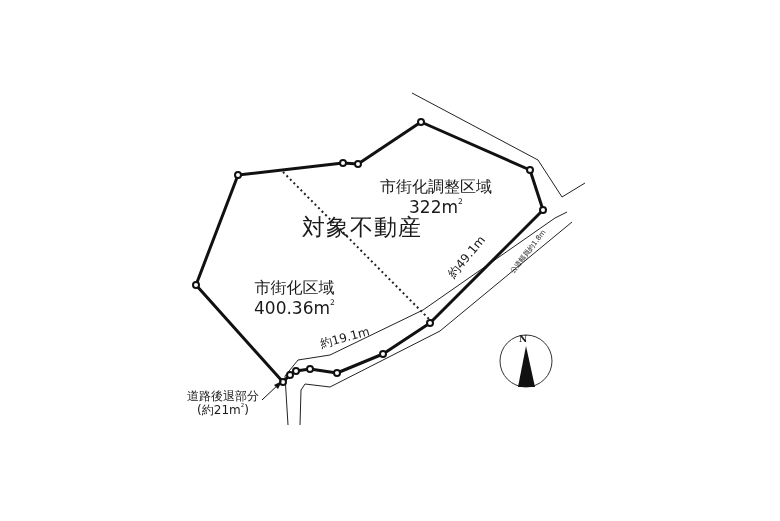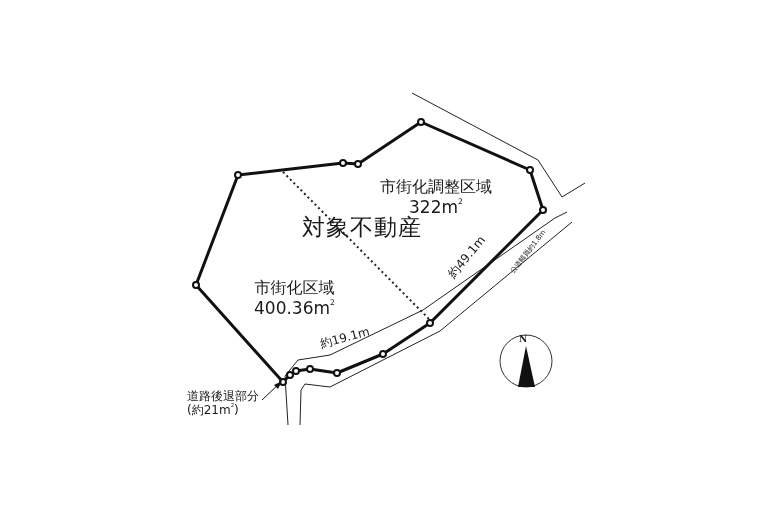--- a/index.html
+++ b/index.html
@@ -9,21 +9,21 @@
     .lbl { position: absolute; white-space: nowrap; color: #1a1a1a; line-height: 1; }
     .sup { font-size: 0.45em; vertical-align: top; position: relative; top: -0.1em; }
     .zone-upper { left: 380px; top: 179px; font-size: 16px; text-align: center; }
     .zone-upper .area { display: block; font-size: 17px; margin-top: 4px; text-align: center; }
     .title-main { left: 302px; top: 216px; font-size: 23px; letter-spacing: 1px; }
     .zone-lower { left: 254px; top: 280px; font-size: 16px; text-align: center; }
     .zone-lower .area { display: block; font-size: 17px; margin-top: 4px; text-align: left; }
     .len-a { left: 322px; top: 338px; font-size: 12px; transform: rotate(-15deg); transform-origin: left bottom; }
     .len-b { left: 455px; top: 268px; font-size: 12px; transform: rotate(-50deg); transform-origin: left bottom; }
     .road-w { left: 515px; top: 268px; font-size: 7px; transform: rotate(-52deg); transform-origin: left bottom; }
-    .setback { left: 187px; top: 390px; font-size: 12px; text-align: left; }
+    .setback { left: 187px; top: 390px; font-size: 12px; text-align: center; }
     .setback .sub { display: block; margin-top: 2px; }
     .north { left: 519px; top: 335px; font-size: 9px; font-weight: bold; font-family: "DejaVu Serif", serif; }
   </style>
 </head>
 <body>
 
 <svg id="canvas" viewBox="0 0 780 521" xmlns="http://www.w3.org/2000/svg">
 
   <g fill="none" stroke="#222" stroke-width="1">
     <polyline points="412,93 538,160 562,197 585,183"></polyline>

